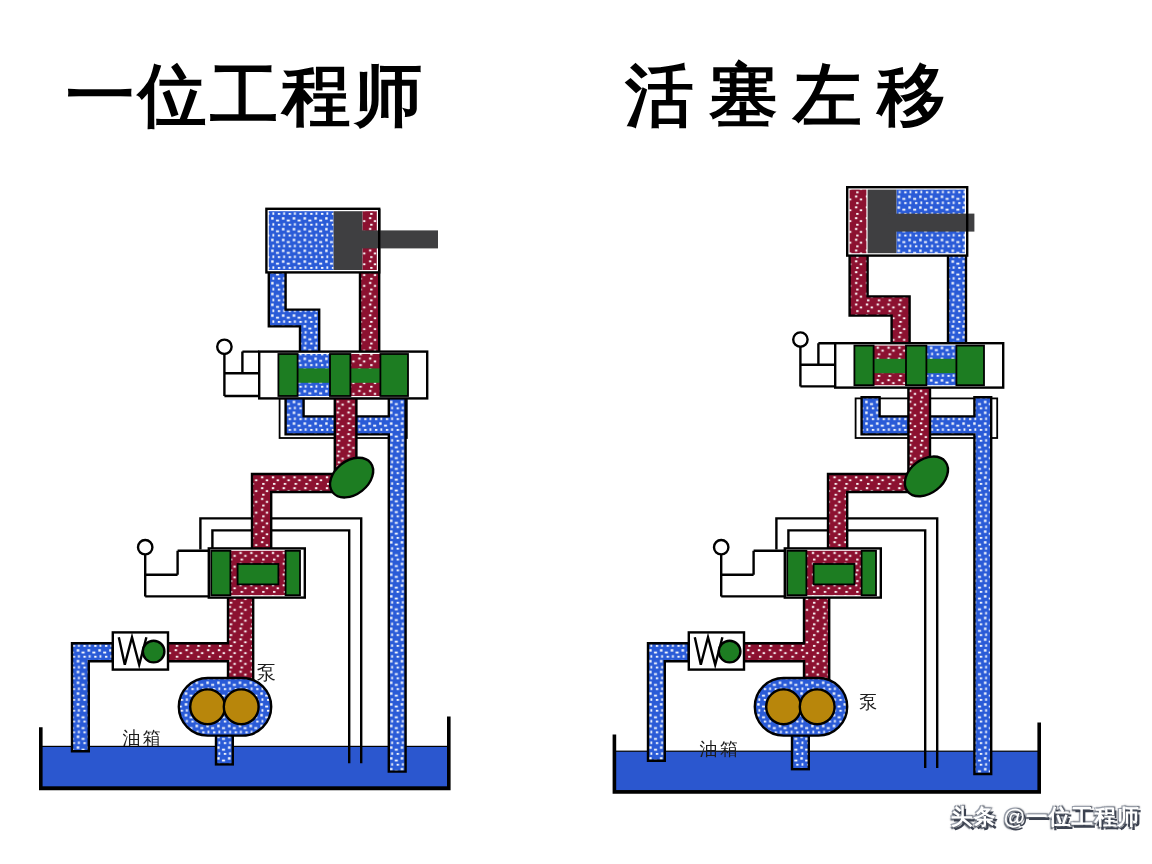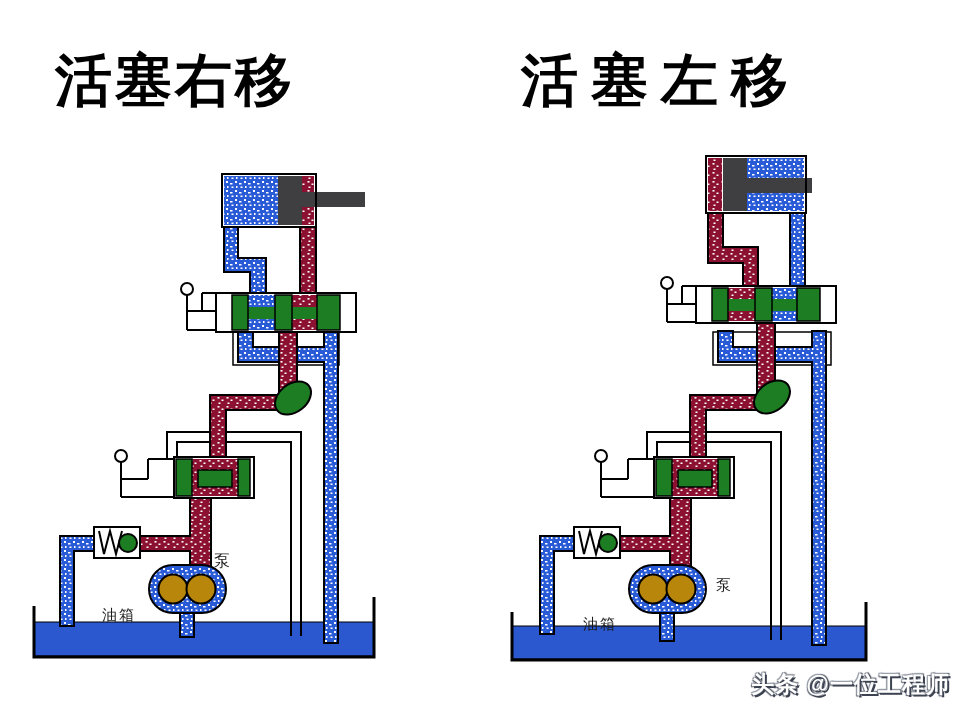--- a/index.html
+++ b/index.html
@@ -7,21 +7,21 @@
     width:960px;height:720px;background:#fff;position:relative;overflow:hidden;
     font-family:"Liberation Sans","DejaVu Sans",sans-serif;
   }
   .title{
     position:absolute;top:50px;font-family:"Liberation Serif","DejaVu Serif",serif;
     font-weight:bold;font-size:57px;color:#000;white-space:nowrap;line-height:1.1;
   }
   #title-left{left:55px;letter-spacing:3px;}
   #title-right{left:521px;letter-spacing:13px;}
   .watermark{
-    position:absolute;top:669px;right:10px;font-size:23px;font-weight:bold;color:#fff;
+    position:absolute;top:669px;right:10px;font-size:18px;font-weight:bold;color:#fff;
     letter-spacing:1px;white-space:nowrap;
     text-shadow:2px 2px 0 #3c4250,-1px -1px 0 #9aa0ab,1px -1px 1px #565c68,-1px 1px 1px #565c68,0 0 2px #565c68;
   }
   svg{position:absolute;left:0;top:0;}
   .pblue{fill:var(--return-blue,#2a5bd7);}
   .pmaroon{fill:var(--pressure-red,#8c1130);}
   .pipeB{fill:url(#pb);stroke:#000;stroke-width:2;}
   .pipeR{fill:url(#pr);stroke:#000;stroke-width:2;}
   .passB{fill:url(#pb);}
   .passR{fill:url(#pr);}
@@ -35,21 +35,21 @@
   .ln{fill:none;stroke:#000;stroke-width:2;}
   .ln3{fill:none;stroke:#000;stroke-width:3;}
   .fluid{fill:var(--tank-blue,#2b57cf);stroke:#000;stroke-width:1;}
   .lever{fill:#fff;stroke:#000;stroke-width:2;}
   .lbl{font-size:15px;fill:#1c1c1c;font-family:"Liberation Sans","DejaVu Sans",sans-serif;letter-spacing:2px;}
   .lblBig{font-size:16px;}
 </style>
 </head>
 <body>
 
-<div class="title" id="title-left">活塞右移</div>
+<div class="title" id="title-left">一位工程师</div>
 <div class="title" id="title-right">活塞左移</div>
 
 <svg width="960" height="720" viewBox="0 0 960 720">
   <defs>
     <pattern id="pb" width="9" height="9" patternUnits="userSpaceOnUse">
       <rect width="9" height="9" class="pblue"></rect>
       <rect x="1" y="1" width="2" height="2" fill="#fff"></rect>
       <rect x="5" y="3" width="2.5" height="1.5" fill="#fff"></rect>
       <rect x="2" y="6" width="1.5" height="2" fill="#fff"></rect>
       <rect x="6.5" y="6.5" width="2" height="1.5" fill="#fff"></rect>

